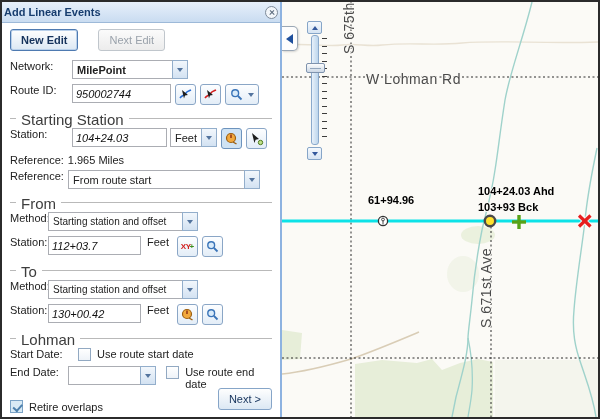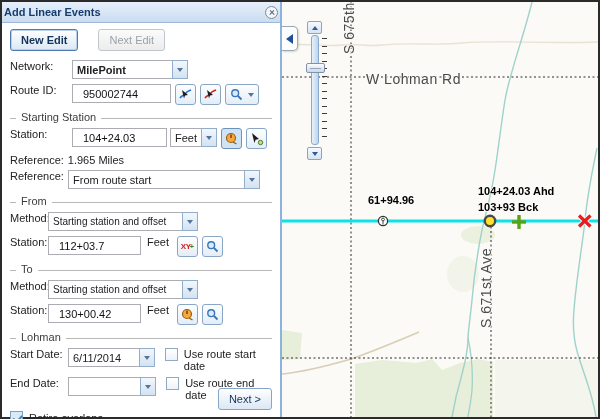--- a/index.html
+++ b/index.html
@@ -18,36 +18,36 @@
   #panel-body { position:relative; padding:6px 8px 0; height:394px; font-size:11px; color:#222; }
   .push-btn { display:inline-flex; align-items:center; justify-content:center; height:22px; padding:0 10px;
     font-size:11px; color:#15325b; background:linear-gradient(#fefefe,#dce8f4); border:1px solid #86a5c8; border-radius:3px; cursor:pointer; }
   .push-btn.primary { border:1px solid #4e7ab1; box-shadow:0 0 0 1px #b9d0ea inset; font-weight:bold; }
   .push-btn.disabled { color:#9aa2ab; background:linear-gradient(#fbfbfb,#ececec); border-color:#c0c6cc; cursor:default; }
 
   .frow { display:flex; margin-bottom:5px; position:relative; }
   .flabel { color:#222; }
   .lw62 { width:62px; flex:none; } .lw38 { width:38px; flex:none; } .lw58 { width:58px; flex:none; }
 
-  .tfield { height:19px; border:1px solid #abadb3; background:#fff; font-size:11px; padding:0 10px;
-    font-family:"Liberation Sans",sans-serif; color:#111; }
+  .tfield { height:19px; border:1px solid #abadb3; background:#fff; font-size:11px; padding:0 3px;
+    font-family:"Liberation Sans",sans-serif; color:#111;font-style:italic; }
   .combo { display:flex; align-items:stretch; height:19px; }
   .combo .cval { border:1px solid #abadb3; border-right:none; background:#fff; padding:1px 4px 4px; line-height:16px;
     white-space:nowrap; overflow:hidden; }
   .combo .cbtn { width:16px; border:1px solid #93aecb; background:linear-gradient(#f2f7fc,#d3e2f2);
     display:flex; align-items:center; justify-content:center; cursor:pointer; }
   .arrow-down { width:0; height:0; border-left:3.5px solid transparent; border-right:3.5px solid transparent; border-top:4.5px solid #53749e; }
 
   .icon-btn { width:21px; height:21px; margin-left:4px; border:1px solid #8aa6c6; border-radius:3px;
     background:linear-gradient(#fdfeff,#e3edf7); display:flex; align-items:center; justify-content:center; cursor:pointer; flex:none; }
   .icon-btn.pressed { background:#cfe3f4; border-color:#6d93bd; }
   .icon-btn.split { width:34px; justify-content:space-evenly; }
 
   .fieldset { border-top:1px solid #b9b9b9; margin-top:13px; padding-top:9px; position:relative; }
-  .legend { position:absolute; top:-8px; left:6px; background:#fff; padding:0 5px; font-size:11px; color:#3d3d3d; }
+  .legend { position:absolute; top:-8px; left:6px; background:#fff; padding:0 5px; font-size:15px; color:#3d3d3d; }
 
   .cb { width:13px; height:13px; border:1px solid #92a9c2; background:linear-gradient(#fff,#eef3f8); position:relative; flex:none; cursor:pointer; }
   .cb.checked { background:#d8eaf5; border-color:#7ba3c6; }
   .cb.checked::after { content:""; position:absolute; left:2px; top:3px; width:7px; height:3.5px;
     border-left:2px solid #4d80ad; border-bottom:2px solid #4d80ad; transform:rotate(-48deg); }
   .cb-label { margin-left:6px; }
   .optrow { display:flex; align-items:center; margin-bottom:3px; }
 
   #next-btn { position:absolute; right:8px; bottom:7px; }
 
@@ -232,26 +232,20 @@
               <line x1="8" y1="8" x2="11.5" y2="11.5" stroke="#3a74b8" stroke-width="1.8"></line>
             </svg>
           </span>
         </div>
       </div>
 
       <div class="fieldset">
         <span class="legend">Lohman</span>
         <div class="frow">
           <span class="flabel lw58">Start Date:</span>
-          <span class="combo" style="width:95px;">
-            <span class="cval" style="flex:1;">6/11/2014</span>
-            <span class="cbtn">
-                <span class="arrow-down"></span>
-              </span>
-          </span>
           <span class="cb" style="margin-left:10px;"></span>
           <span class="cb-label">Use route start date</span>
         </div>
         <div class="frow">
           <span class="flabel lw58">End Date:</span>
           <span class="combo" style="width:95px;">
             <span class="cval" style="flex:1;"></span>
             <span class="cbtn">
                 <span class="arrow-down"></span>
               </span>

